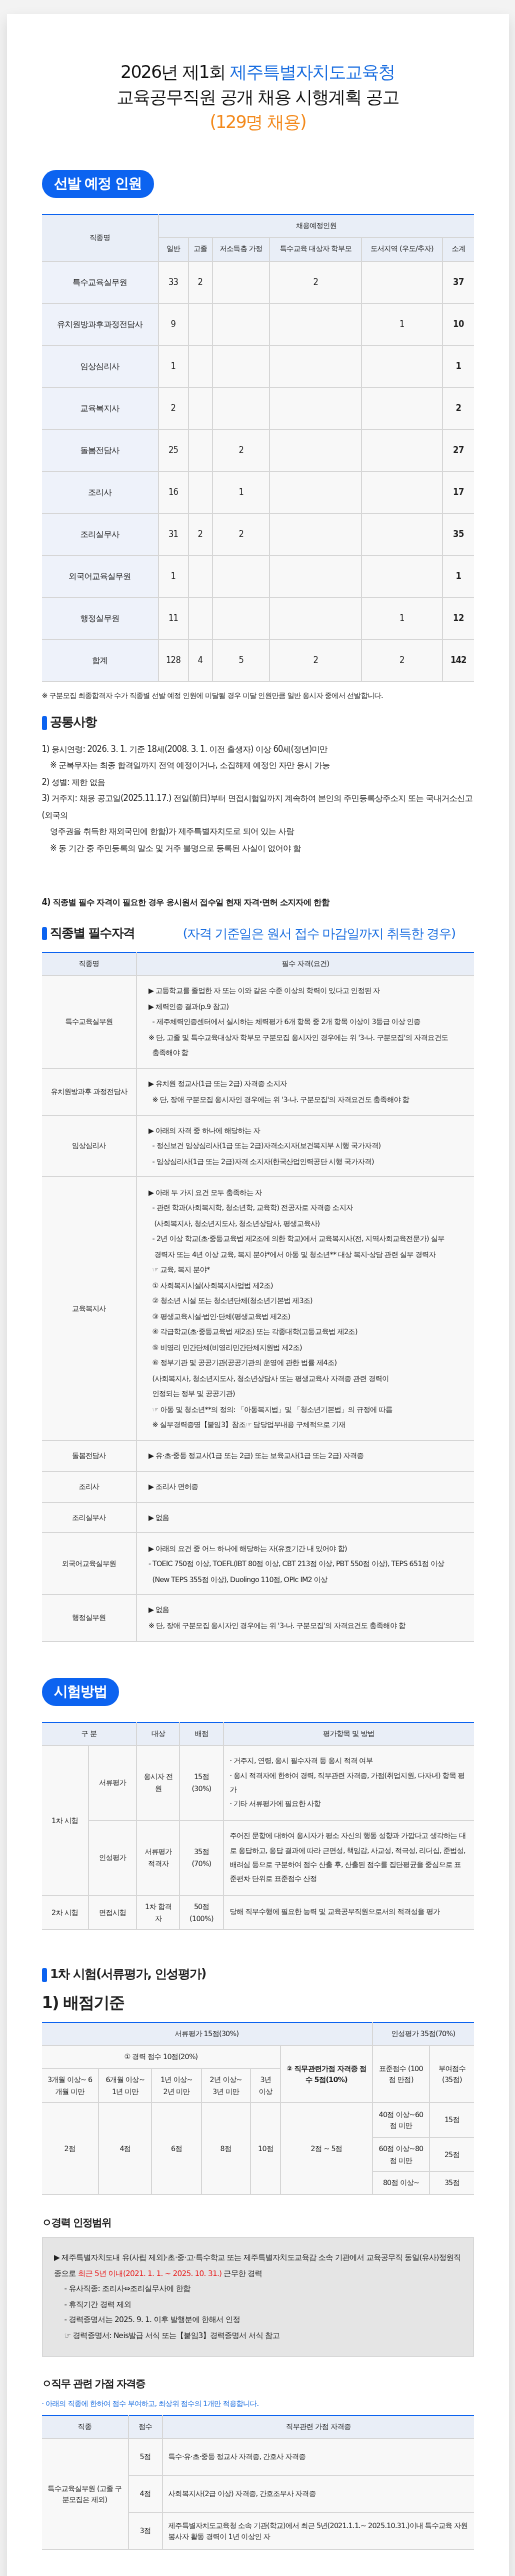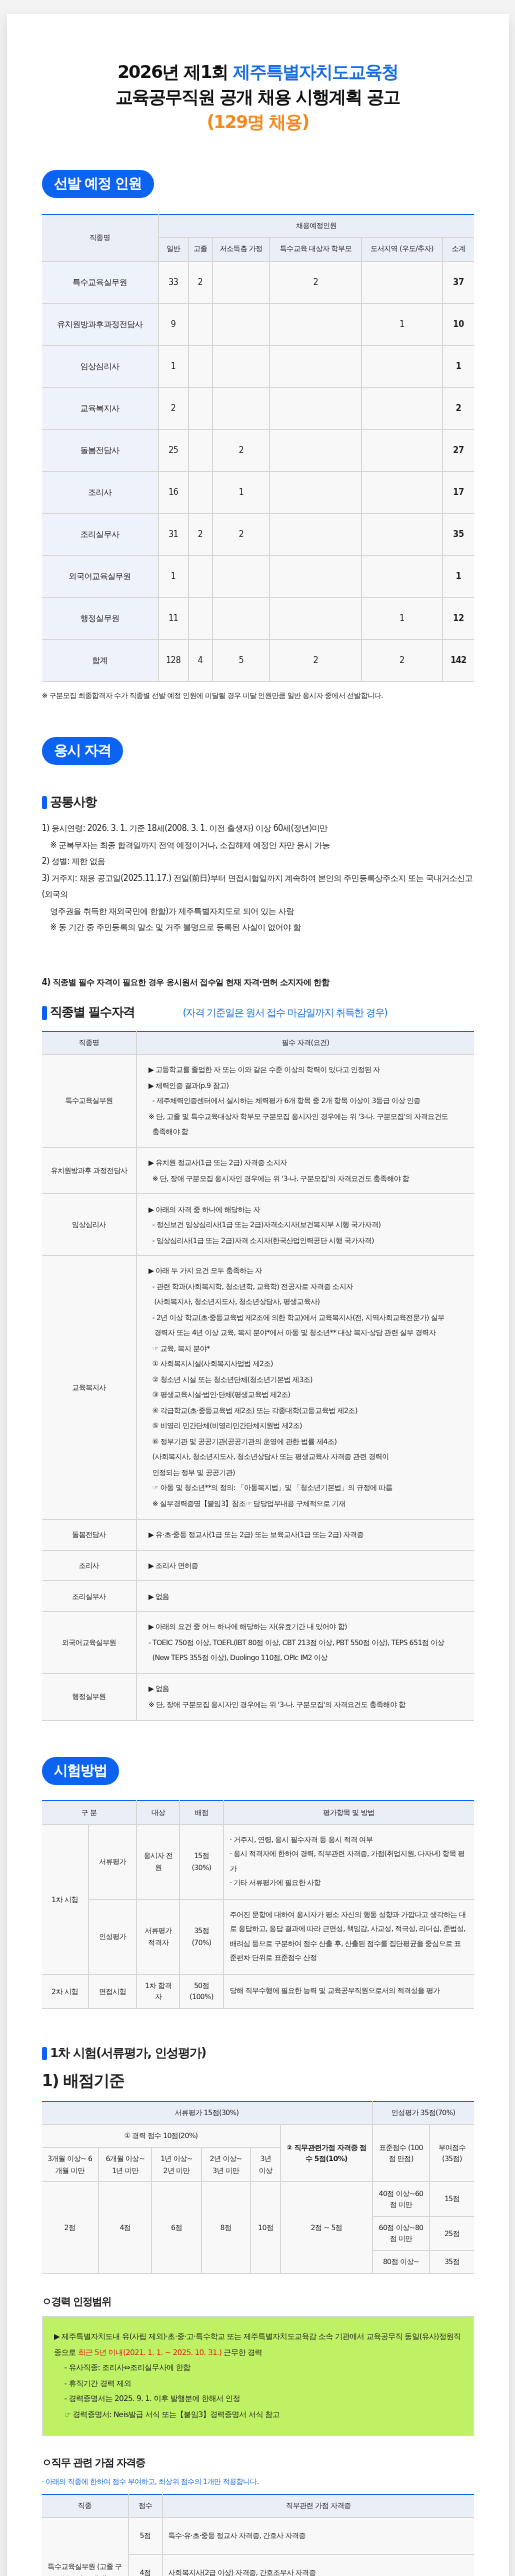--- a/index.html
+++ b/index.html
@@ -1,44 +1,44 @@
 <!DOCTYPE html>
 <html style="font-size:8.2px"><head>
 <meta charset="utf-8">
 <style>
   * { box-sizing: border-box; margin: 0; padding: 0; }
   body { background: #f3f3f3; font-family: "DejaVu Sans", "Liberation Sans", sans-serif; color: #222; width: 515px; }
   .page { width: 502px; margin: 0 0 0 6.7px; background: #fff; padding: 46px 35px 67px 35px; box-shadow: 0 5.2px 13px rgba(0,0,0,0.12); position: relative; top: 14px; }
-  .title { text-align: center; font-weight: bold; font-size: 17.5px; line-height: 25px; letter-spacing: -1px; color: #111; }
+  .title { text-align: center; font-weight: normal; font-size: 17.5px; line-height: 25px; letter-spacing: -1px; color: #111; }
   .title .blue { color: #1a6ee0; }
   .title .orange { color: #f38a1d; font-size: 17.5px; }
   .pill { display: inline-block; background: #0c63f0; color: #fff; font-weight: bold; font-size: 14px; padding: 5.2px 12.4px; border-radius: 20.6px; letter-spacing: -0.8px; margin-top: 36px; margin-bottom: 15.5px; }
   .pill.first { margin-top: 35px; }
   table { width: 100%; border-collapse: collapse; border-top: 1.5px solid #0c63f0; font-size: 7.2px; letter-spacing: -0.4px; }
   th { background: #e9eef7; font-weight: normal; border: 0.5px solid #d6d6d6; border-top: none; padding: 6.2px 3.1px; text-align: center; color: #222; }
   td { background: #f8f8f8; border: 0.5px solid #d6d6d6; padding: 5.2px 5.2px; text-align: center; vertical-align: middle; line-height: 1.6; }
   td.rowhead { background: #eef2fa; }
   td.left { text-align: left; }
   th:first-child, td:first-child { border-left: none; }
   th:last-child, td:last-child { border-right: none; margin-top: 44px; }
   .tbl1 td { height: 42px; font-size: 8.2px; }
   .tbl1 td.total { font-weight: bold; }
   .note { font-size: 7.2px; margin-top: 9.3px; letter-spacing: -0.4px; }
   .subhead { font-weight: bold; font-size: 12.4px; letter-spacing: -0.8px; display: flex; align-items: center; margin: 13.4px 0 9.3px; }
   .subhead .bar { width: 5.2px; height: 13.4px; background: #0c63f0; border-radius: 1.5px; margin-right: 3.1px; }
-  .subhead .small { font-weight: normal; font-size: 10px; color: #1a6ee0; margin-left: 2.1px; padding-left: 46px; }
+  .subhead .small { font-weight: normal; font-size: 13px; color: #1a6ee0; margin-left: 2.1px; padding-left: 46px; }
   .list p { font-size: 8.2px; line-height: 16.5px; letter-spacing: -0.4px; }
   .list p.ind { padding-left: 8.2px; }
   .list p.blue { color: #1b4fe0; }
   .list p.bold { font-weight: bold; margin-top: 38px; }
   .red { color: #e82020; }
   .bold { font-weight: bold; }
   .h3 { font-size: 16px; font-weight: bold; letter-spacing: -0.8px; margin: 8.2px 0 8.2px; }
   .circle-head { font-size: 10.3px; font-weight: bold; letter-spacing: -0.8px; margin: 20.6px 0 7.2px; }
-  .box { background: #bef264; border: 0.5px solid #d8d8d8; padding: 12.4px 11.3px; font-size: 7.7px; line-height: 15.5px; letter-spacing: -0.4px; }
+  .box { background: #e5e5e5; border: 0.5px solid #d8d8d8; padding: 12.4px 11.3px; font-size: 7.7px; line-height: 15.5px; letter-spacing: -0.4px; }
   .box p.ind { padding-left: 10.3px; }
   .req td.left p { line-height: 15.5px; }
 </style>
 </head>
 <body>
 
 <div class="page">
 
   <h1 class="title">
     <div><span>2026년 제1회 </span><span class="blue">제주특별자치도교육청</span></div>
@@ -150,21 +150,20 @@
           <td class="">4</td>
           <td class="">5</td>
           <td class="">2</td>
           <td class="">2</td>
           <td class="total">142</td>
         </tr>
       </tbody>
   </table>
   <p class="note">※ 구분모집 최종합격자 수가 직종별 선발 예정 인원에 미달될 경우 미달 인원만큼 일반 응시자 중에서 선발합니다.</p>
 
-  <div><span class="pill">응시 자격</span></div>
   <div class="subhead">
       <span class="bar"></span>
       <span>공통사항</span>
     </div>
   <div class="list" id="common-list">
       <p class="">1) 응시연령: 2026. 3. 1. 기준 18세(2008. 3. 1. 이전 출생자) 이상 60세(정년)미만</p>
       <p class="ind">※ 군복무자는 최종 합격일까지 전역 예정이거나, 소집해제 예정인 자만 응시 가능</p>
       <p class="">2) 성별: 제한 없음</p>
       <p class="">3) 거주지: 채용 공고일(2025.11.17.) 전일(前日)부터 면접시험일까지 계속하여 본인의 주민등록상주소지 또는 국내거소신고(외국의</p>
       <p class="ind">영주권을 취득한 재외국민에 한함)가 제주특별자치도로 되어 있는 사람</p>

